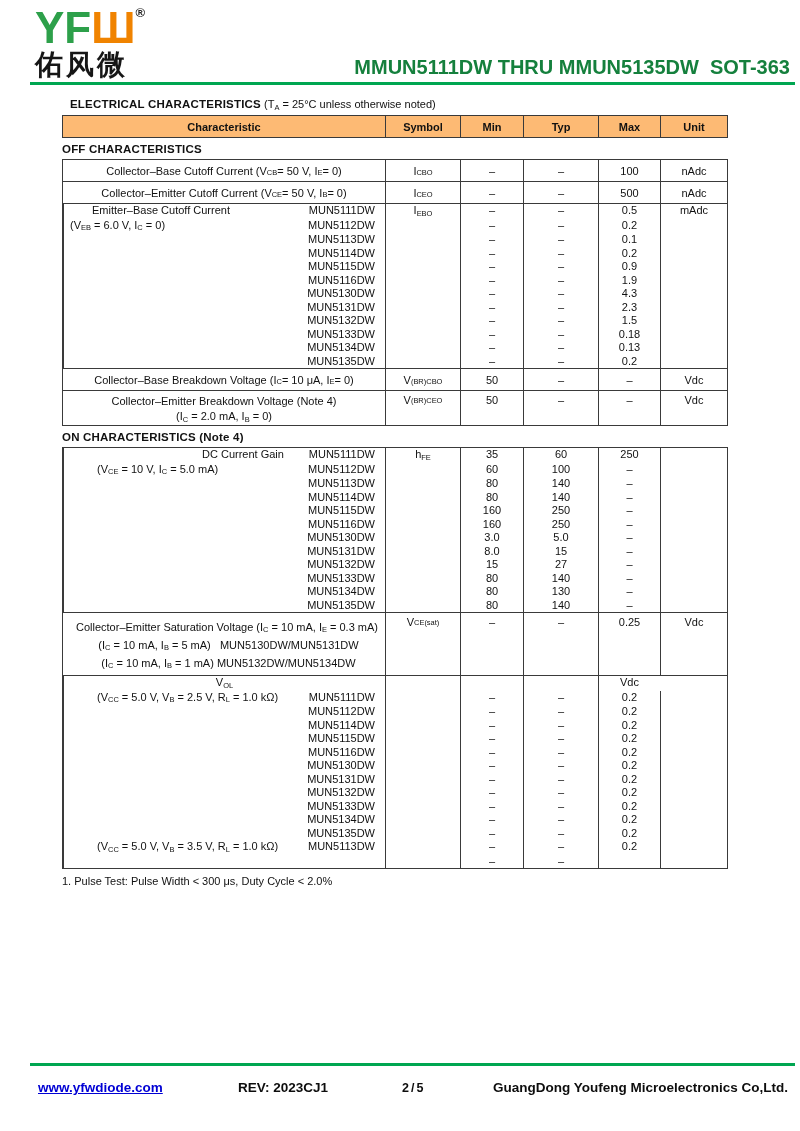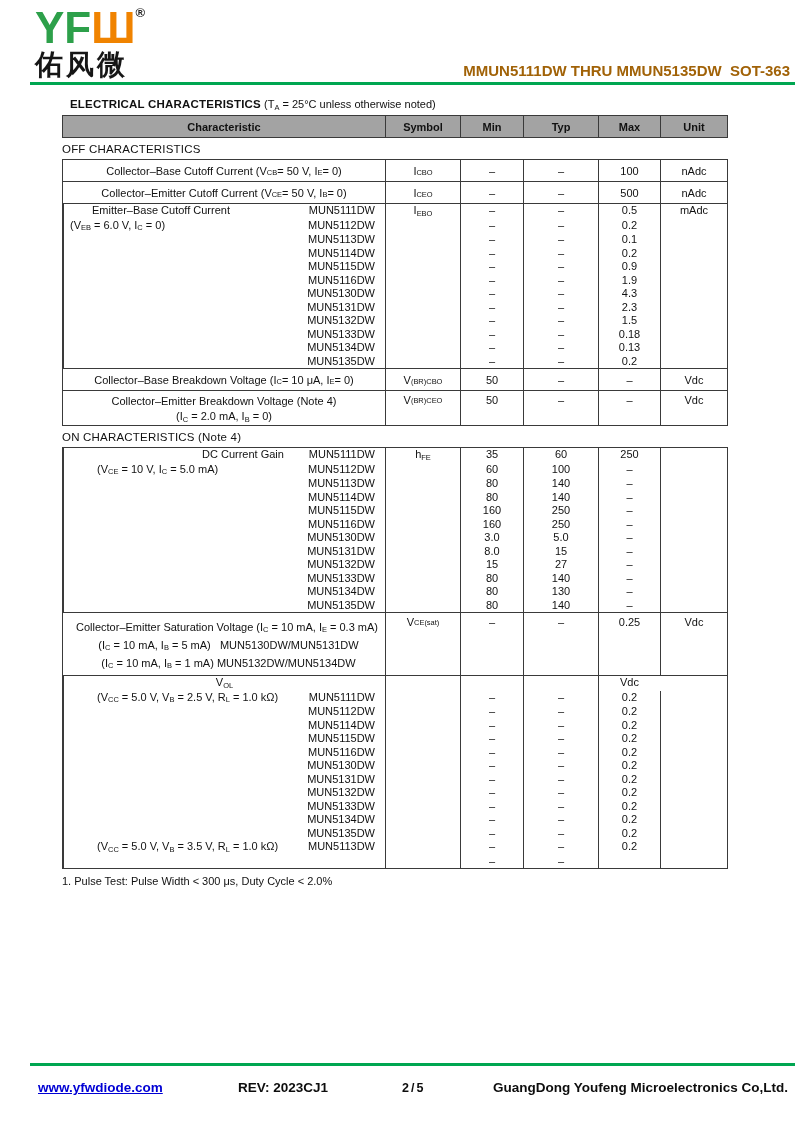--- a/index.html
+++ b/index.html
@@ -6,35 +6,35 @@
   body{width:800px;height:1131px;position:relative;font-family:"Liberation Sans","DejaVu Sans",sans-serif;color:#111;-webkit-font-smoothing:antialiased;}
   sub{font-size:0.68em;vertical-align:baseline;position:relative;top:0.22em;}
 
   
   .masthead{display:flex;align-items:flex-end;justify-content:space-between;padding:8px 10px 2px 35px;height:82px;box-sizing:border-box;}
   .logo-top{font-weight:bold;font-size:44px;line-height:44px;letter-spacing:0;}
   .logo-yf{color:#2da04a;}
   .logo-w{color:#f08300;}
   .logo-r{font-size:13px;vertical-align:26px;color:#222;font-weight:bold;}
   .logo-cn{font-weight:bold;font-size:28px;line-height:30px;letter-spacing:3px;color:#161616;}
-  .doc-title{font-weight:bold;font-size:15px;white-space:pre;color:#a16207;padding-bottom:1px;}
+  .doc-title{font-weight:bold;font-size:20px;white-space:pre;color:#15803d;padding-bottom:1px;}
   .rule{height:3px;background:#00a651;margin:0 5px 0 30px;width:765px;}
 
   
   .heading{margin:13px 0 5px 70px;font-size:11.5px;}
   .heading .hmain{font-weight:bold;letter-spacing:0.2px;}
   .heading .hcond{font-weight:normal;font-size:11px;}
 
   
   .grid{display:grid;grid-template-columns:322px 75px 63px 75px 62px 1fr;}
-  .thead{width:666px;margin-left:62px;border:1px solid #3a3a3a;box-sizing:border-box;background:#a3a3a3;}
+  .thead{width:666px;margin-left:62px;border:1px solid #3a3a3a;box-sizing:border-box;background:#fdba74;}
   .thead .c{font-weight:bold;font-size:11px;display:flex;align-items:center;justify-content:center;height:21px;}
   .c{box-sizing:border-box;border-left:1px solid #3a3a3a;}
   .grid .c:first-child{border-left:none;}
-  .sec-label{margin:5px 0 4px 62px;font-weight:normal;font-size:11.5px;letter-spacing:0.2px;}
+  .sec-label{margin:5px 0 4px 62px;font-weight:bold;font-size:11.5px;letter-spacing:0.2px;}
   .tbl{width:666px;margin-left:62px;border:1px solid #3a3a3a;box-sizing:border-box;font-size:11px;}
   .row{border-top:1px solid #3a3a3a;}
   .tbl > .row:first-child{border-top:none;}
 
   .srow .c{display:flex;align-items:center;justify-content:center;min-height:21px;text-align:center;}
   .srow{min-height:21px;}
   .mrow .c{display:flex;align-items:flex-start;justify-content:center;padding-top:3px;text-align:center;}
   .mrow .charcol{flex-direction:column;align-items:center;line-height:15px;}
   .mrow.vcesat .charcol{align-items:center;padding-left:6px;line-height:16px;}
   .mrow.vcesat .charcol .ln2,.mrow.vcesat .charcol .ln3{padding-left:3px;white-space:pre;}

